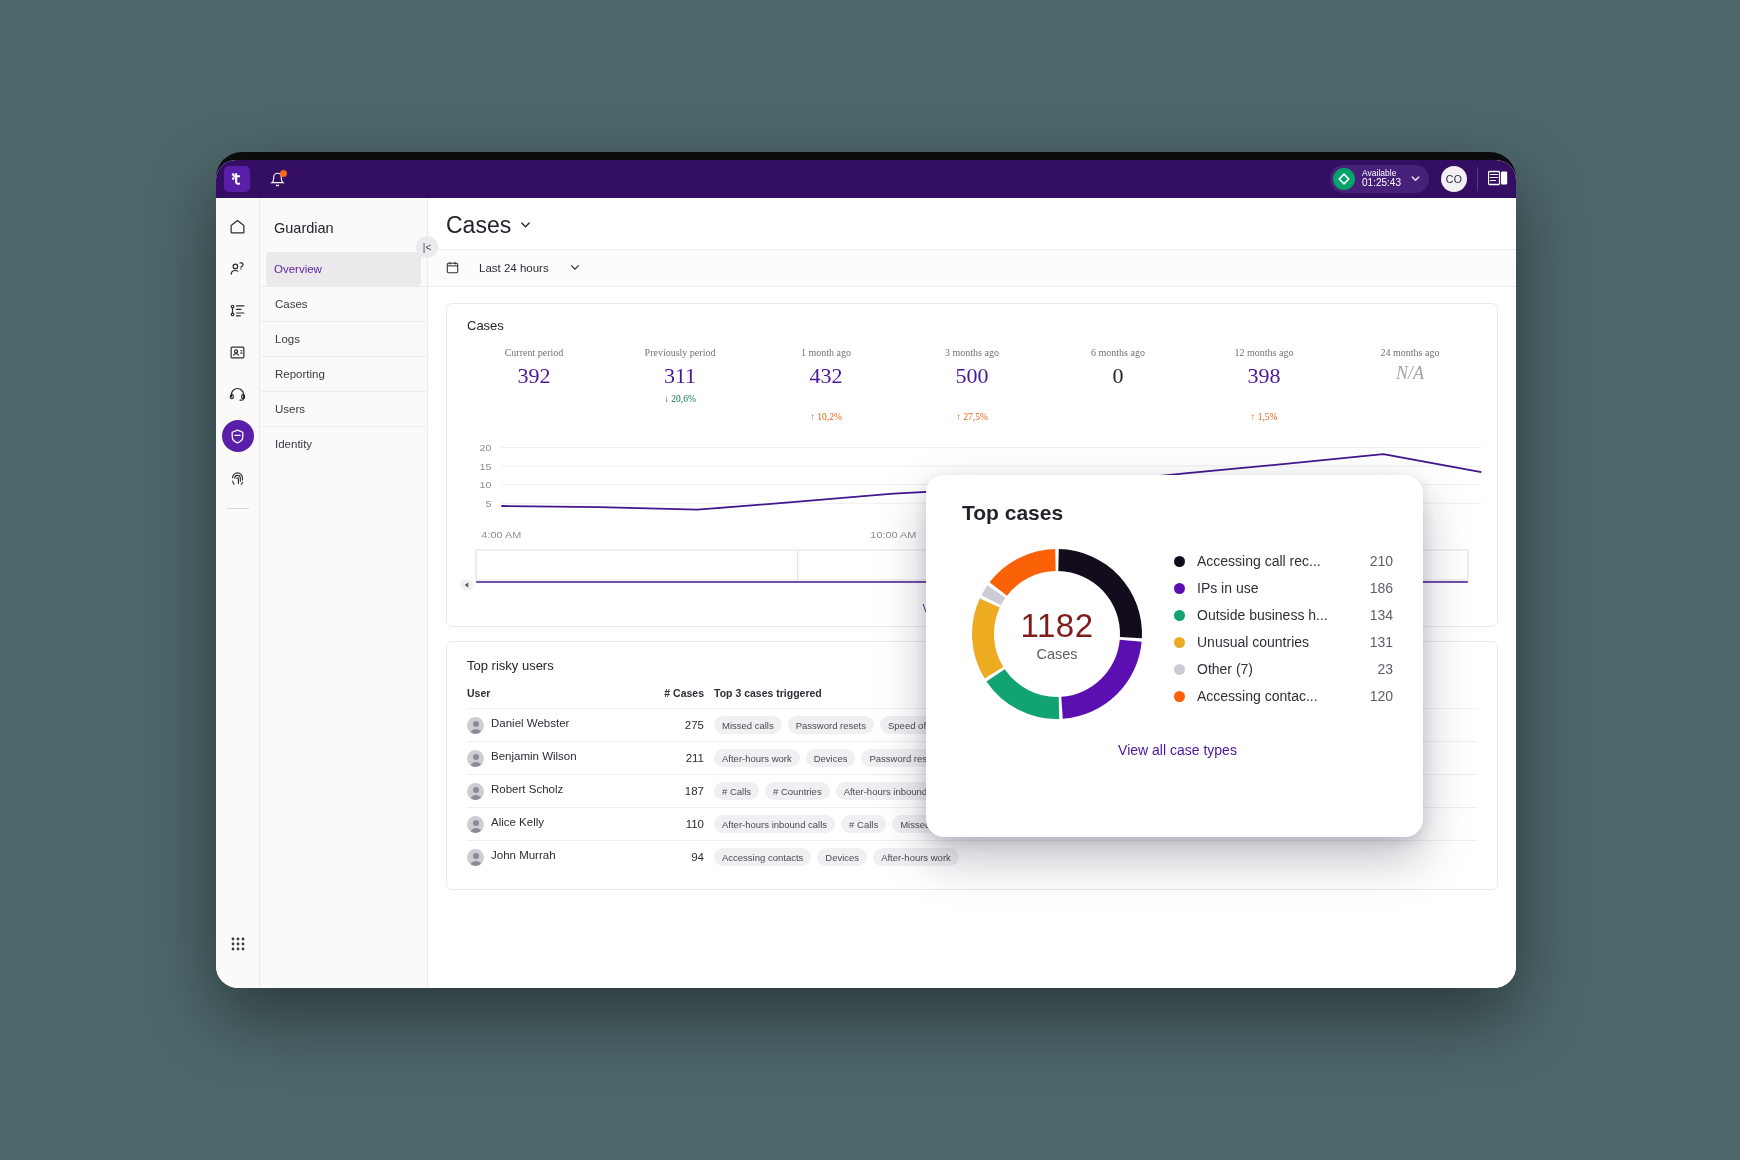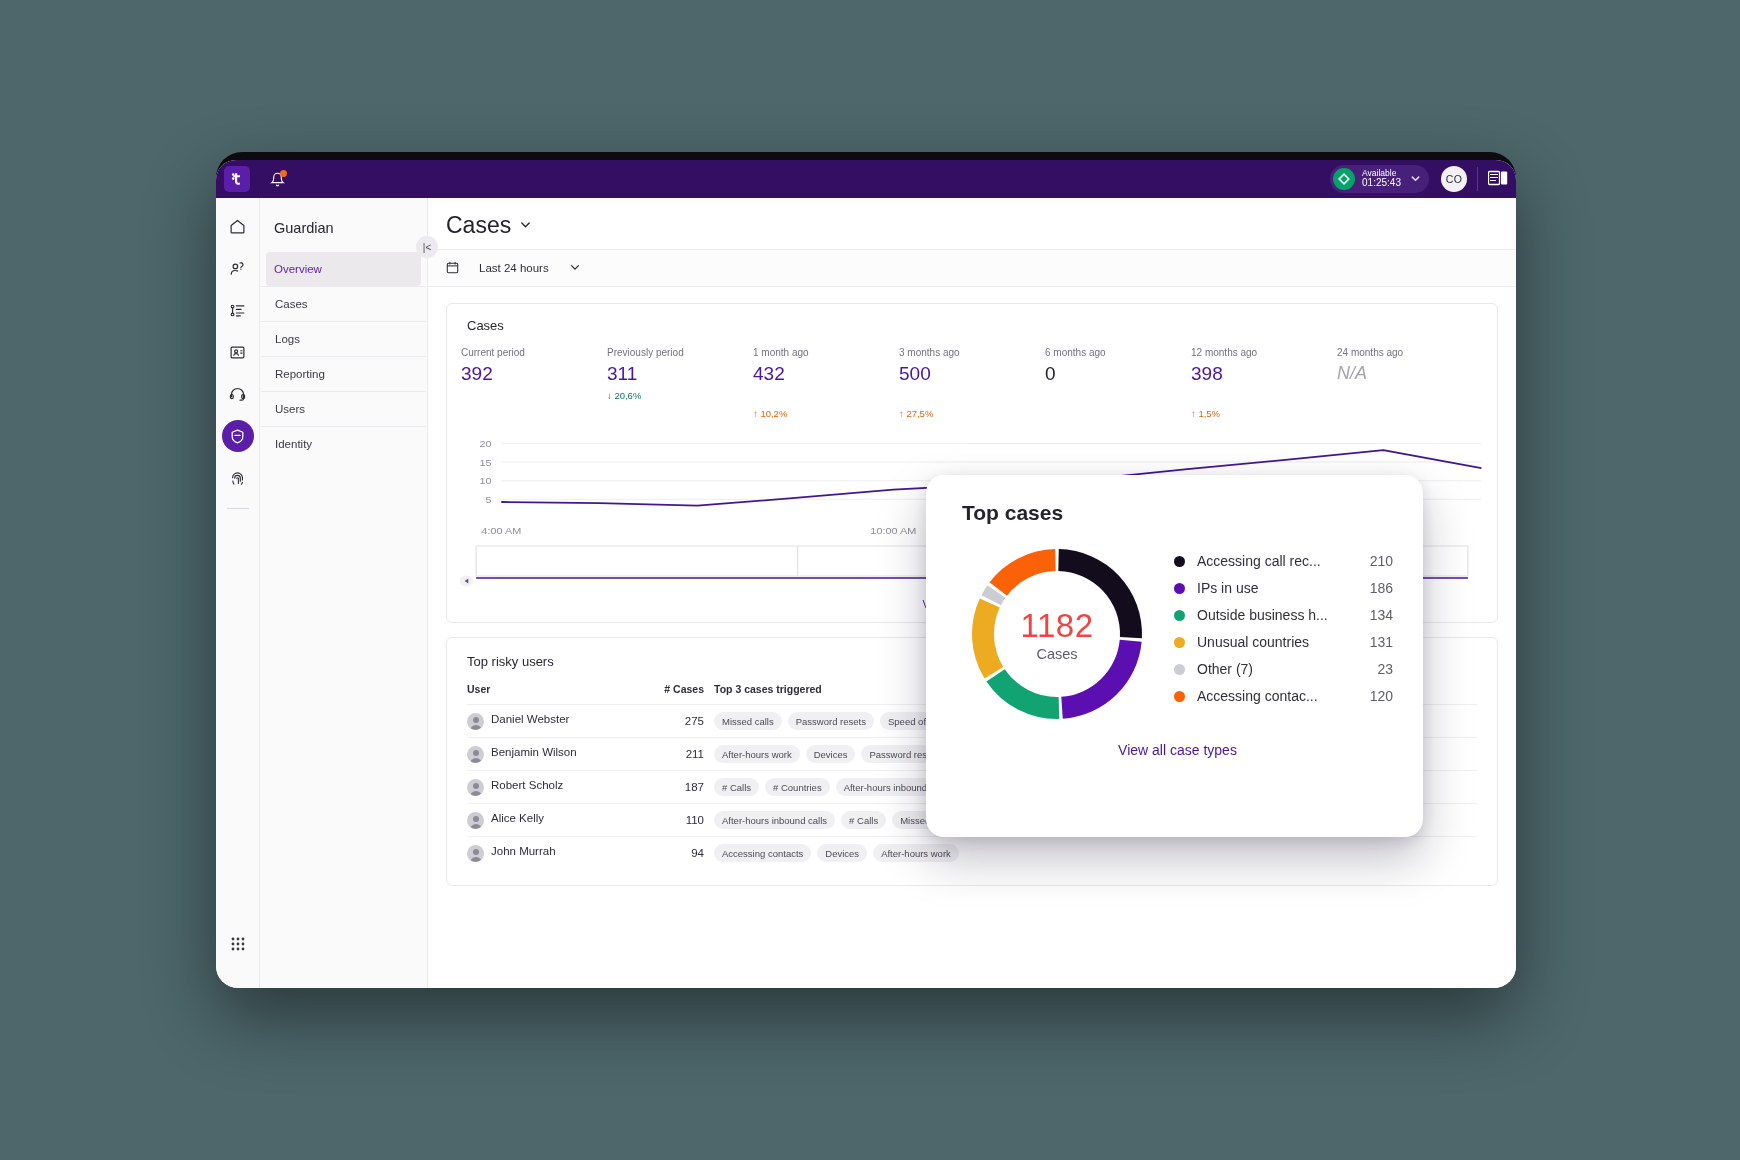--- a/index.html
+++ b/index.html
@@ -159,23 +159,23 @@
   
   .card {
     background: #fff; border: 1px solid #e9e9ec; border-radius: 6px;
   }
   .card-title { font-size: 13px; color: #26262e; padding: 14px 0 0 20px; }
 
   
   .metrics {
     display: flex; padding: 14px 14px 4px 14px;
   }
-  .metric { flex: 1 1 0; text-align: left; }
+  .metric { flex: 1 1 0; text-align: center; font-family: Liberation Serif, serif; }
   .metric-label { font-size: 10px; color: #70707b; }
-  .metric-value { font-size: 19px; color: #4b159b; margin-top: 5px; font-weight: 400; }
+  .metric-value { font-size: 22px; color: #4b159b; margin-top: 5px; font-weight: 400; }
   .metric-value.zero { color: #23232b; }
   .metric-value.na { color: #a3a3ad; font-style: italic; font-size: 18px; }
   .metric-delta { font-size: 9.5px; margin-top: 5px; height: 12px; }
   .metric-delta.up { color: #e2630f; margin-top: 23px; }
   .metric-delta.down { color: #0d7a55; }
 
   
   .chartwrap { position: relative; height: 110px; margin: 6px 6px 0 6px; }
   .brushwrap { position: relative; height: 44px; margin: 4px 12px 0 12px; }
   .chart-foot {
@@ -224,21 +224,21 @@
     box-shadow: 0 22px 48px rgba(20,10,40,.26), 0 4px 14px rgba(20,10,40,.12);
     padding: 26px 30px 0 36px;
   }
   .fl-title { font-size: 21px; color: #23232b; font-weight: bold; }
   .fl-body { display: flex; align-items: center; margin-top: 14px; }
   .donut-holder { position: relative; width: 190px; height: 190px; flex: 0 0 auto; }
   .donut-center {
     position: absolute; inset: 0;
     display: flex; flex-direction: column; align-items: center; justify-content: center;
   }
-  .donut-num { font-size: 33px; color: #ef4444; letter-spacing: .5px; }
+  .donut-num { font-size: 33px; color: #7f1d1d; letter-spacing: .5px; }
   .donut-cap { font-size: 14.5px; color: #5d5d69; margin-top: 1px; }
   .legend { flex: 1 1 auto; padding-left: 22px; }
   .lg-row { display: flex; align-items: center; margin-bottom: 11px; }
   .lg-dot { width: 11px; height: 11px; border-radius: 50%; flex: 0 0 auto; }
   .lg-label {
     font-size: 14px; color: #2f2f38; margin-left: 12px;
     flex: 1 1 auto; white-space: nowrap; overflow: hidden;
   }
   .lg-val { font-size: 14px; color: #5e5e6a; text-align: right; flex: 0 0 auto; }
   .fl-foot { text-align: center; margin-top: 12px; }

